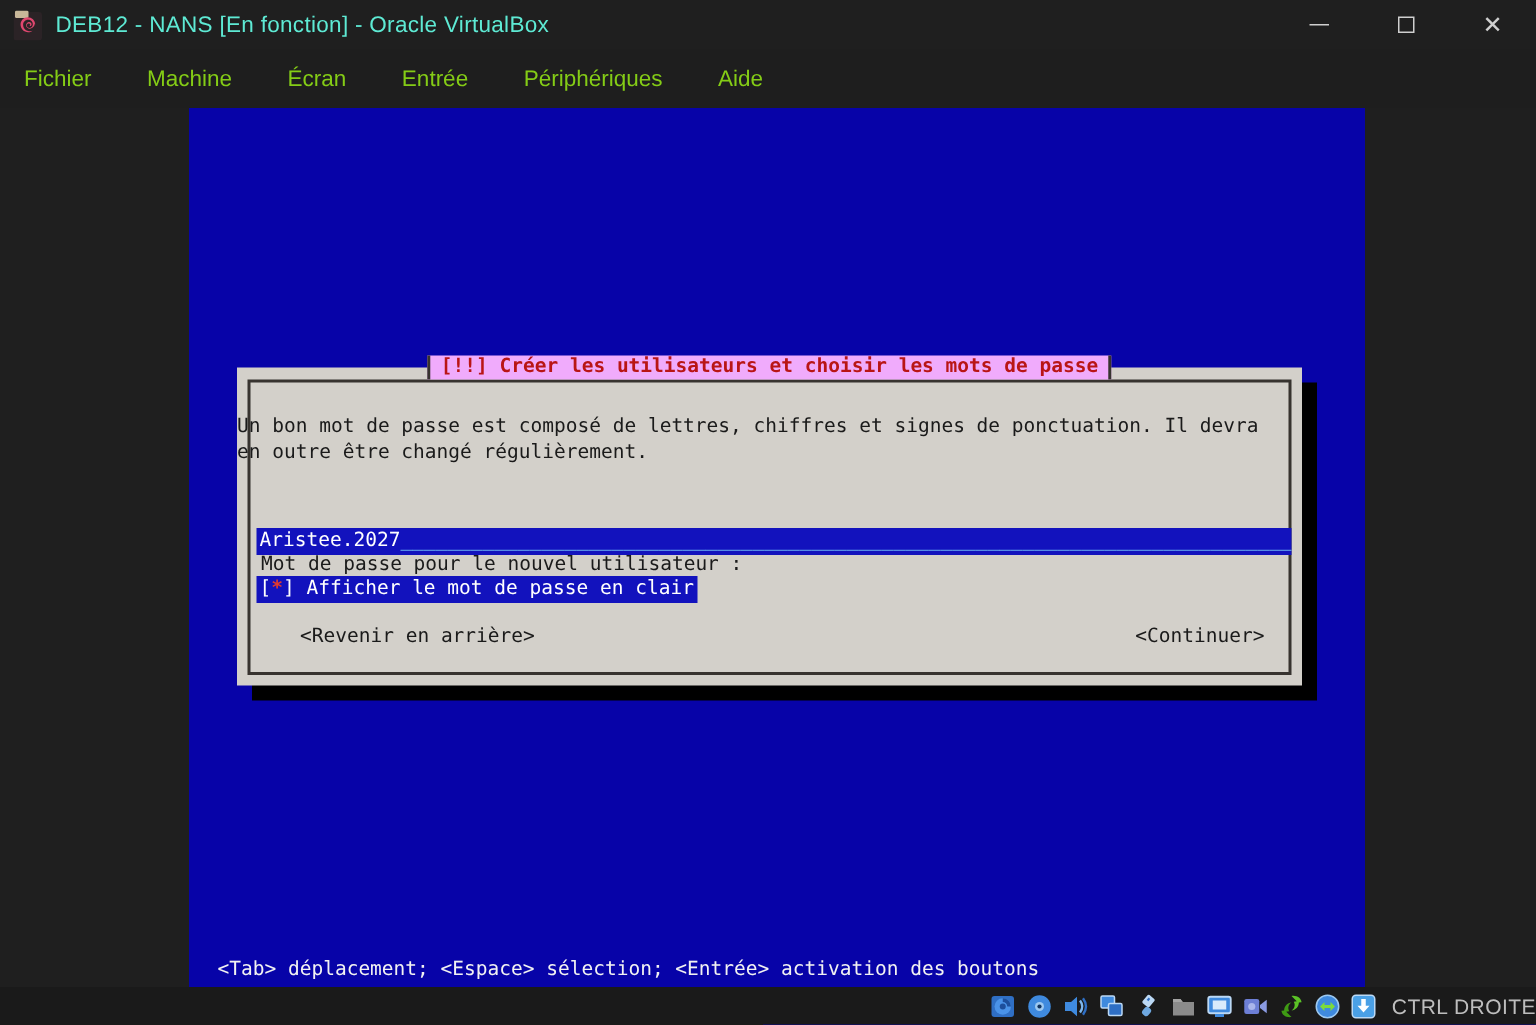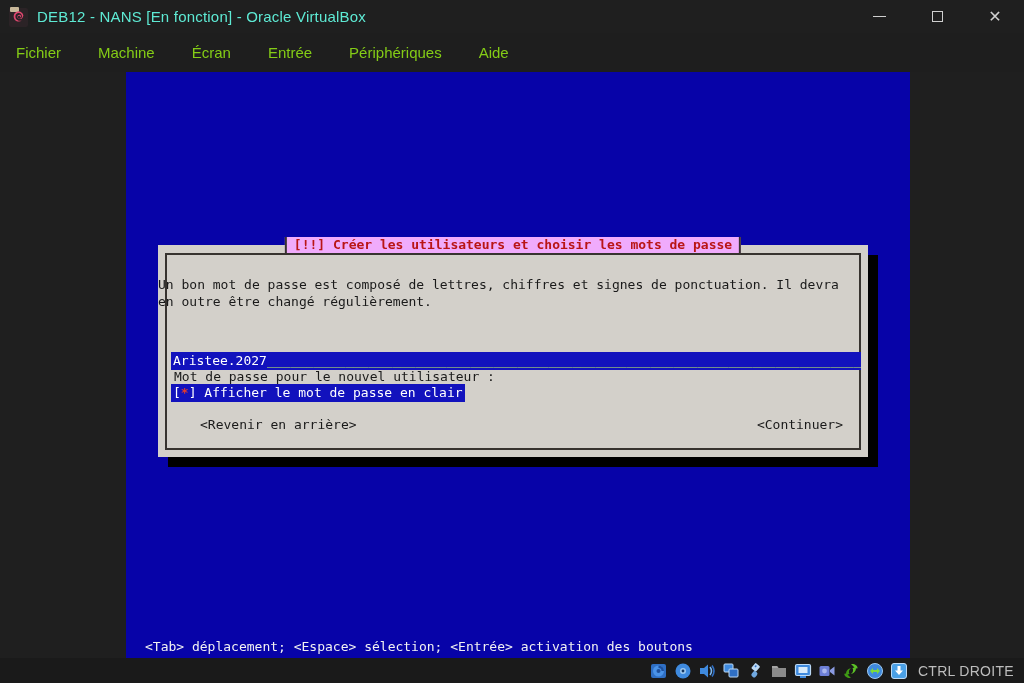--- a/index.html
+++ b/index.html
@@ -57,21 +57,21 @@
     border-left: 2px solid #37332f; border-right: 2px solid #37332f;
     font-weight: bold; line-height: 16px;
   }
   .dialog-body { position: absolute; left: 0; top: 31px; right: 14px; white-space: pre-wrap; }
   .field-label { position: absolute; left: 16px; top: 80px; white-space: pre; margin-top: 43px; }
   .password-field {
     position: absolute; left: 13px; top: 107px; width: 690px; height: 18px;
     background: #1212bd; color: #ffffff; white-space: pre; overflow: hidden;
     padding-left: 2px; line-height: 18px;
   }
-  .password-field .fill { color: #bef264; }
+  .password-field .fill { color: #7dd3fc; }
   .checkbox-row {
     position: absolute; left: 13px; top: 139px; height: 18px;
     background: #1212bd; color: #ffffff; white-space: pre; line-height: 18px;
     padding: 0 2px; display: inline-block;
   }
   .checkbox-row .star { color: #e23b2e; font-weight: bold; }
   .button-row {
     position: absolute; left: 0; right: 0; top: 171px; height: 18px;
     display: flex; justify-content: space-between; padding: 0 25px 0 42px;
     color: #1a1a1a; white-space: pre; line-height: 18px;
@@ -79,21 +79,21 @@
   .tui-button { cursor: default; }
 
   .help-line {
     position: absolute; left: 19px; bottom: 3px; color: #f2f2f2; white-space: pre;
   }
 
   
   .statusbar {
     position: absolute; left: 0; top: 658px; width: 1024px; height: 25px;
     background: #1a1a1a; display: flex; align-items: center; justify-content: flex-end;
-    padding-right: 10px; gap: 6px;
+    gap: 6px;
   }
   .sb-icon { width: 18px; height: 18px; flex: 0 0 auto; position: relative; }
   .sb-icon svg { display: block; }
   .hostkey-label { color: #bdbdbd; font-size: 14px; margin-left: 4px; letter-spacing: 0.3px; }
 </style>
 </head>
 <body>
 
 <div class="titlebar">
   <span class="vbox-logo">

